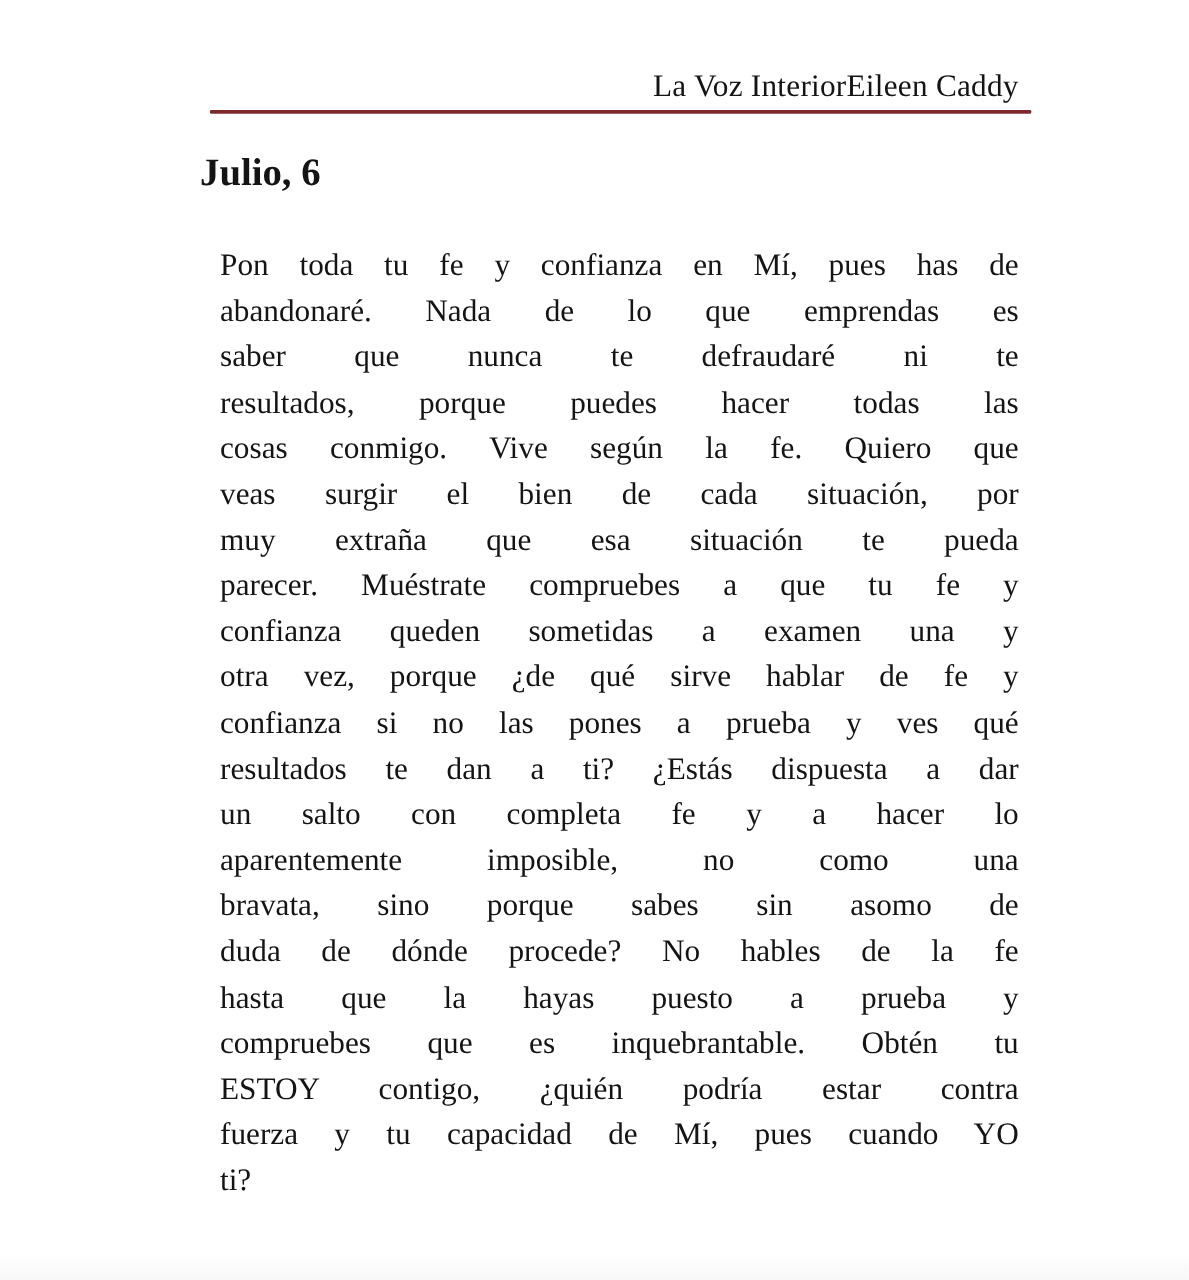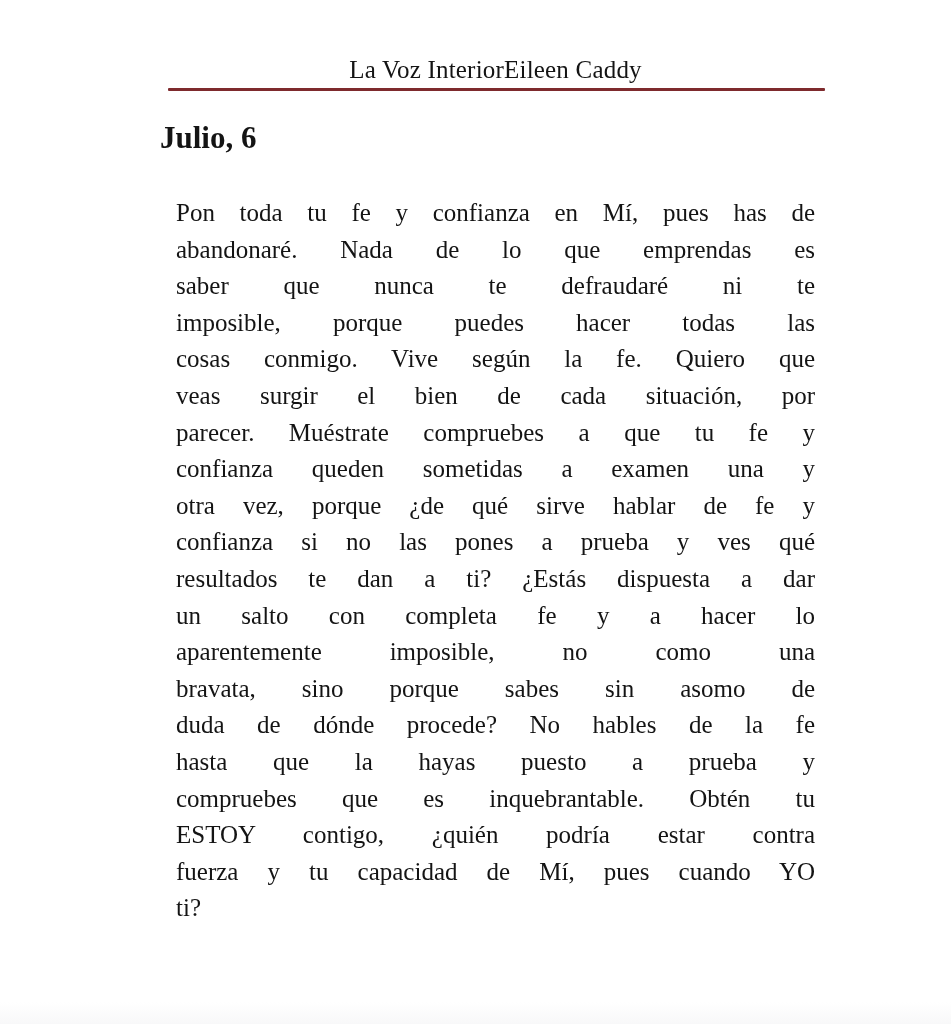--- a/index.html
+++ b/index.html
@@ -16,21 +16,21 @@
     width: 951px;
     height: 1024px;
     background: #ffffff;
   }
   .running-header {
     position: absolute;
     top: 55px;
     left: 176px;
     width: 639px;
     display: flex;
-    justify-content: center;
+    justify-content: flex-end;
     align-items: baseline;
     font-size: 25px;
     line-height: 30px;
     letter-spacing: 0.2px;
   }
   .author { }
   .header-rule {
     position: absolute;
     top: 88px;
     left: 168px;
@@ -82,23 +82,24 @@
   </div>
 
   <div class="header-rule" data-bind-style="background-color:header.rule_color" style="background-color: rgb(126, 42, 45);"></div>
 
   <div class="date-heading" data-bind="reading.date_heading">Julio, 6</div>
 
   <div class="reading-text">
       <div class="line">Pon toda tu fe y confianza en Mí, pues has de</div>
       <div class="line">abandonaré. Nada de lo que emprendas es</div>
       <div class="line">saber que nunca te defraudaré ni te</div>
-      <div class="line">imposible, porque puedes hacer todas las</div>
+      <div class="line">resultados, porque puedes hacer todas las</div>
       <div class="line">cosas conmigo. Vive según la fe. Quiero que</div>
       <div class="line">veas surgir el bien de cada situación, por</div>
+      <div class="line">muy extraña que esa situación te pueda</div>
       <div class="line">parecer. Muéstrate compruebes a que tu fe y</div>
       <div class="line">confianza queden sometidas a examen una y</div>
       <div class="line">otra vez, porque ¿de qué sirve hablar de fe y</div>
       <div class="line">confianza si no las pones a prueba y ves qué</div>
       <div class="line">resultados te dan a ti? ¿Estás dispuesta a dar</div>
       <div class="line">un salto con completa fe y a hacer lo</div>
       <div class="line">aparentemente imposible, no como una</div>
       <div class="line">bravata, sino porque sabes sin asomo de</div>
       <div class="line">duda de dónde procede? No hables de la fe</div>
       <div class="line">hasta que la hayas puesto a prueba y</div>

